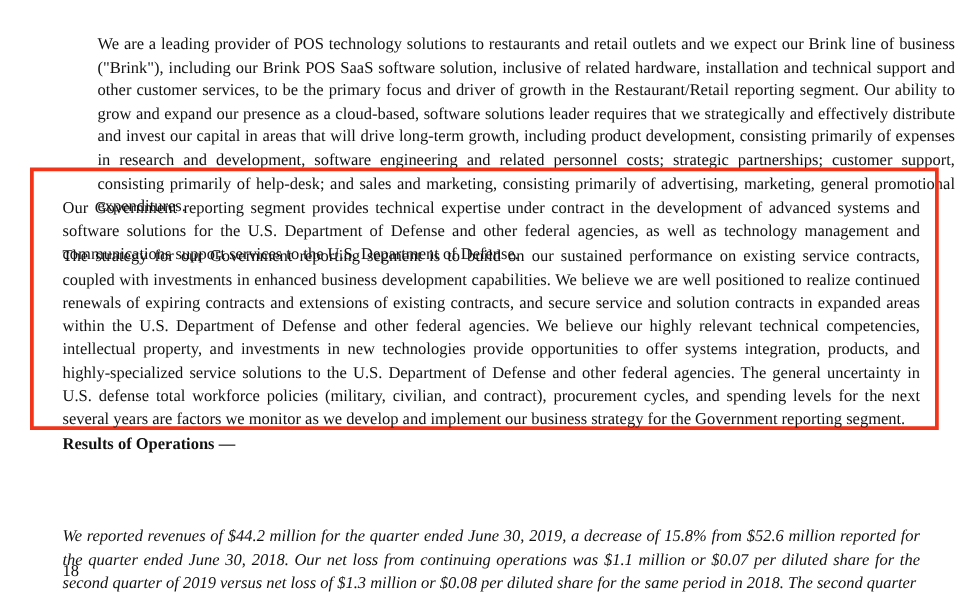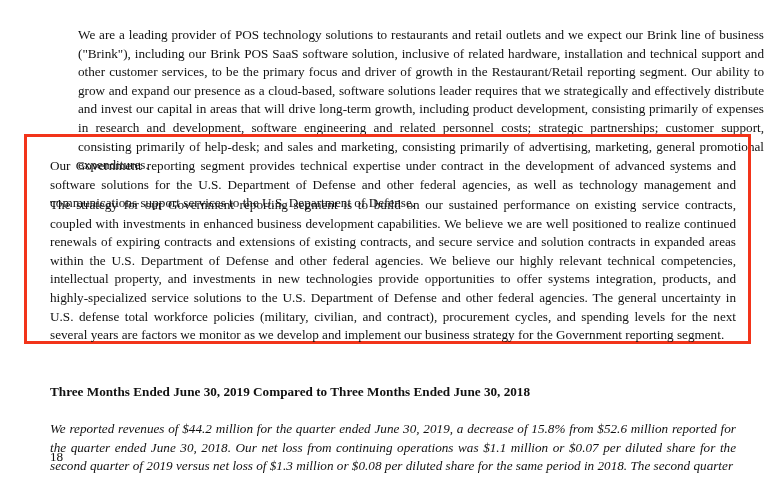--- a/index.html
+++ b/index.html
@@ -66,20 +66,20 @@
 <div class="page">
 
   <p class="para" id="p1">We are a leading provider of POS technology solutions to restaurants and retail outlets and we expect our Brink line of business ("Brink"), including our Brink POS SaaS software solution, inclusive of related hardware, installation and technical support and other customer services, to be the primary focus and driver of growth in the Restaurant/Retail reporting segment. Our ability to grow and expand our presence as a cloud-based, software solutions leader requires that we strategically and effectively distribute and invest our capital in areas that will drive long-term growth, including product development, consisting primarily of expenses in research and development, software engineering and related personnel costs; strategic partnerships; customer support, consisting primarily of help-desk; and sales and marketing, consisting primarily of advertising, marketing, general promotional expenditures.</p>
 
   <div class="highlight-box" style="border-color: rgb(242, 52, 26);"></div>
 
   <p class="para" id="p2">Our Government reporting segment provides technical expertise under contract in the development of advanced systems and software solutions for the U.S. Department of Defense and other federal agencies, as well as technology management and communications support services to the U.S. Department of Defense.</p>
 
   <p class="para" id="p3">The strategy for our Government reporting segment is to build on our sustained performance on existing service contracts, coupled with investments in enhanced business development capabilities. We believe we are well positioned to realize continued renewals of expiring contracts and extensions of existing contracts, and secure service and solution contracts in expanded areas within the U.S. Department of Defense and other federal agencies. We believe our highly relevant technical competencies, intellectual property, and investments in new technologies provide opportunities to offer systems integration, products, and highly-specialized service solutions to the U.S. Department of Defense and other federal agencies.  The general uncertainty in U.S. defense total workforce policies (military, civilian, and contract), procurement cycles, and spending levels for the next several years are factors we monitor as we develop and implement our business strategy for the Government reporting segment.</p>
 
+  <h3 class="heading" id="h1">Results of Operations —</h3>
 
-  <h3 class="heading" id="h2">Three Months Ended June 30, 2019 Compared to Three Months Ended June 30, 2018</h3>
 
   <p class="para" id="p4">We reported revenues of $44.2 million for the quarter ended June 30, 2019, a decrease of 15.8% from $52.6 million reported for the quarter ended June 30, 2018.  Our net loss from continuing operations was $1.1 million or $0.07 per diluted share for the second quarter of 2019 versus net loss of $1.3 million or $0.08 per diluted share for the same period in 2018.  The second quarter</p>
 
   <p class="page-number">18</p>
 
 </div>
 
 </body></html>

